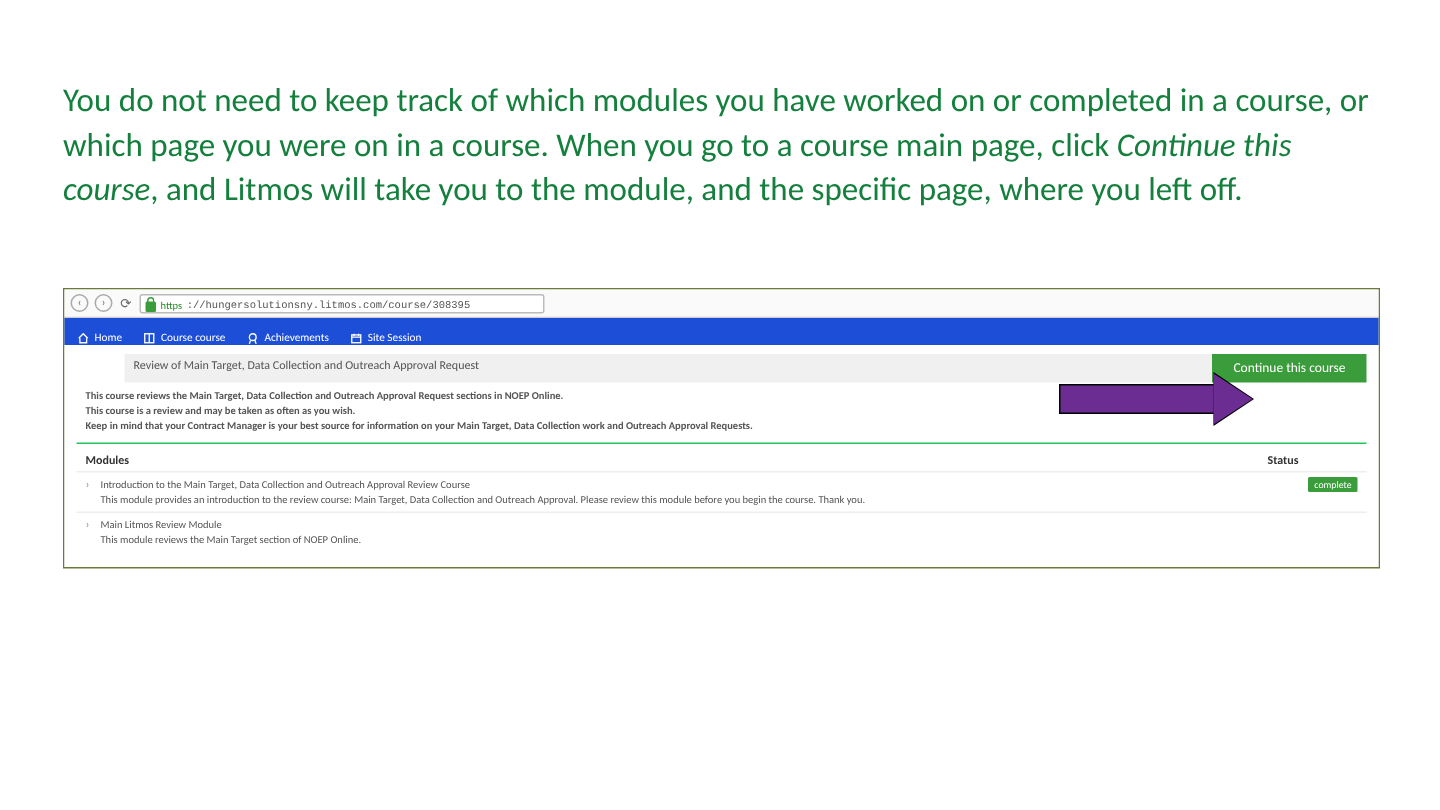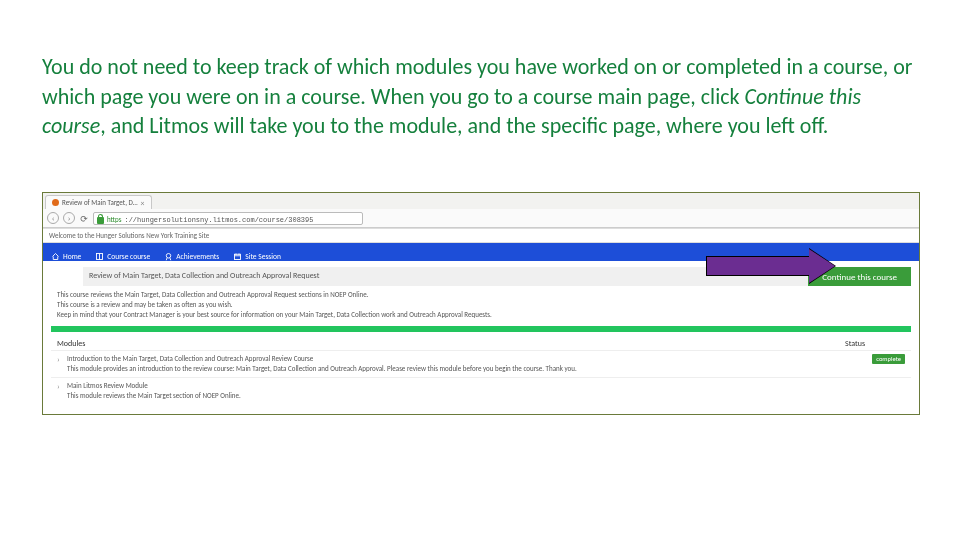--- a/index.html
+++ b/index.html
@@ -20,22 +20,22 @@
   .https { color: #2a8a2a; }
   .url-rest { color: #555; font-family: Liberation Mono, monospace; }
   .welcome-strip { background: #fff; border-top: 1px solid #ddd; border-bottom: 1px solid #ddd; padding: 2px 6px; font-size: 7px; color: #666; }
   .orange-nav { background: #1d4ed8; height: 18px; display: flex; align-items: flex-end; gap: 14px; padding: 0 8px; font-size: 7.5px; color: #fff; }
   .orange-nav .item { display: flex; align-items: center; gap: 3px; }
   .orange-nav svg { width: 9px; height: 9px; fill: none; stroke: #fff; stroke-width: 1.2; }
   .page-body { background: #fff; padding: 6px 8px 10px; }
   .action-row { display: flex; }
   .course-title-bar { flex: 1; background: #f0f0f0; padding: 3px 6px; font-size: 8px; color: #555; margin-left: 32px; }
   .continue-btn { background: #3a9c3a; color: #fff; font-size: 9px; padding: 4px 14px; display: flex; align-items: center; }
-  .course-meta { padding: 4px 6px 0; font-size: 7px; color: #555; line-height: 1.45; border-bottom: 6px solid #22c55e; padding-bottom: 6px; }
-  .modules-header { display: flex; font-size: 8px; font-weight: normal; color: #333; padding: 6px 6px 2px; }
+  .course-meta { padding: 4px 6px 0; font-size: 7px; color: #555; line-height: 1.45; border-bottom: 1px solid #22c55e; padding-bottom: 6px; font-weight: bold; }
+  .modules-header { display: flex; font-size: 8px; font-weight: bold; color: #333; padding: 6px 6px 2px; }
   .modules-header .mh-title { flex: 1; }
   .modules-header .mh-status { width: 60px; }
   .module-row { display: flex; align-items: flex-start; padding: 3px 6px; font-size: 7px; color: #555; border-top: 1px solid #eee; }
   .module-row .chev { width: 10px; color: #888; font-size: 8px; }
   .module-row .mtext { flex: 1; line-height: 1.4; }
   .module-row .mtext .mtitle { color: #555; }
   .module-row .status-badge { margin-left: 4px; }
   .badge-complete { background: #3a9c3a; color: #fff; font-size: 6.5px; padding: 1px 4px; border-radius: 1px; display: inline-block; }
   .arrow-callout { position: absolute; left: 706px; top: 249px; width: 130px; height: 34px; }
   .arrow-shaft { position: absolute; left: 0; top: 7px; width: 104px; height: 20px; background: #6b2d91; border: 1px solid #000; border-right: none; }
@@ -45,40 +45,32 @@
 </head>
 <body>
 
 <div class="intro">
   <span>You do not need to keep track of which modules you have worked on or completed in a course, or which page you were on in a course. When you go to a course main page, click </span><span class="ital">Continue this course</span><span>, and Litmos will take you to the module, and the specific page, where you left off.</span>
 </div>
 
 <div class="shot-wrap">
 
   <div class="browser-top">
-    <div class="tab-row">
-      <div class="tab">
-        <span style="width:7px;height:7px;background:#e06a1a;border-radius:50%;display:inline-block;"></span>
-        <span>Review of Main Target, D…</span>
-        <span class="x">×</span>
-      </div>
-    </div>
     <div class="addr-row">
       <div class="nav-arrow">‹</div>
       <div class="nav-arrow">›</div>
       <div class="reload">⟳</div>
       <div class="addr-bar">
         <span class="lock"></span>
         <span class="https">https</span>
           <span class="url-rest">://hungersolutionsny.litmos.com/course/308395</span>
       </div>
     </div>
   </div>
 
-  <div class="welcome-strip">Welcome to the Hunger Solutions New York Training Site</div>
 
   <div class="orange-nav">
     <div class="item">
       <svg viewBox="0 0 12 12">
           <path d="M2 6 L6 2 L10 6 M3 6 V10 H9 V6"></path>
         </svg>
       <span>Home</span>
     </div>
     <div class="item">
       <svg viewBox="0 0 12 12">

